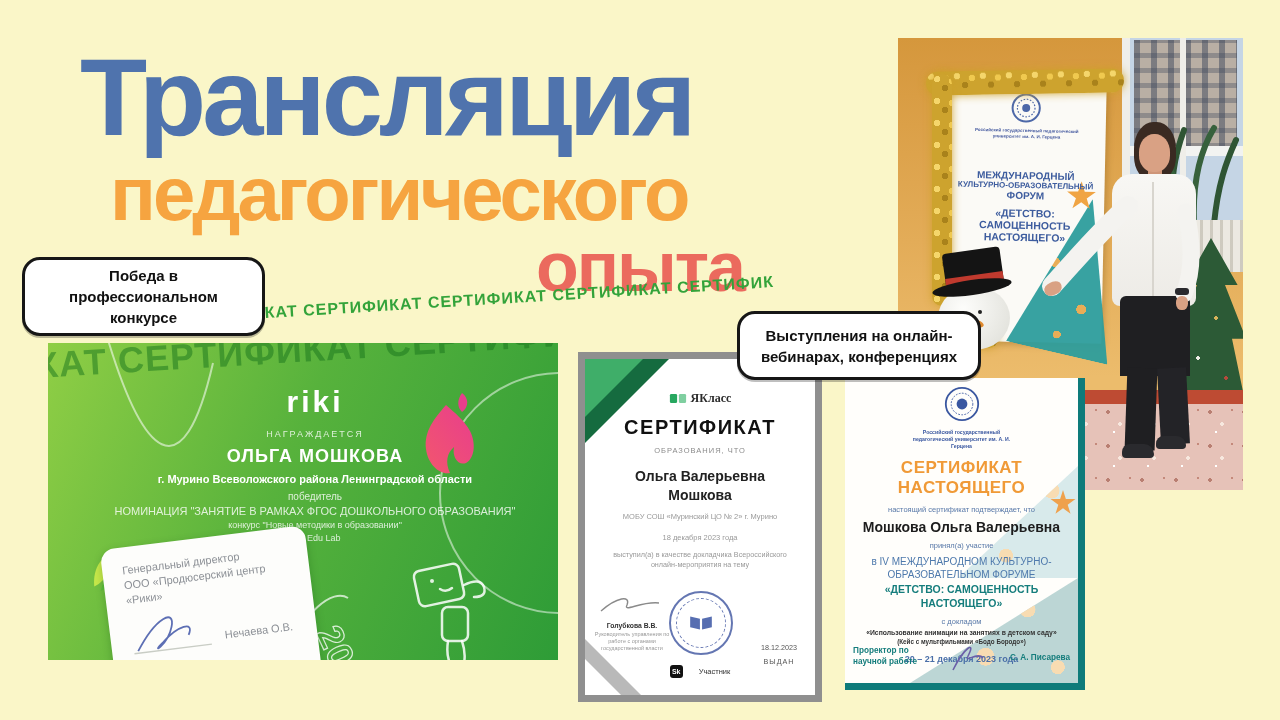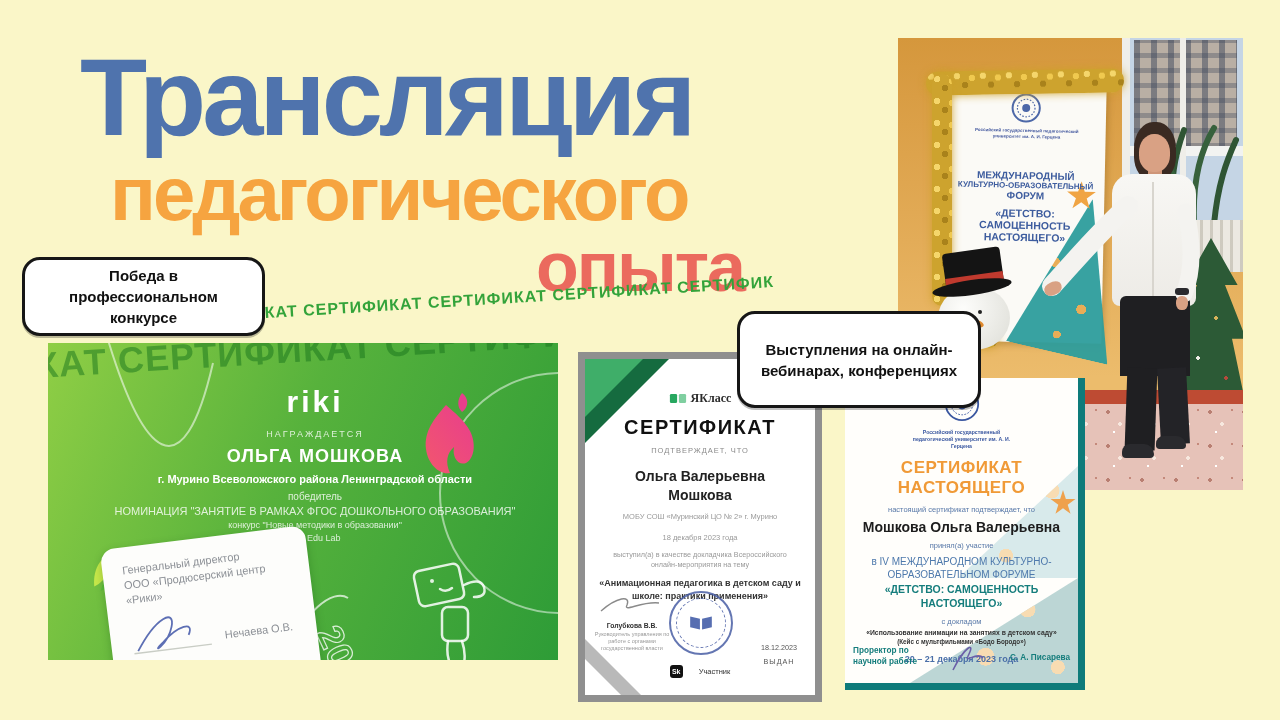--- a/index.html
+++ b/index.html
@@ -15,21 +15,21 @@
   .title3{left:536px; top:232px; font-size:70px; font-weight:bold; letter-spacing:-2px; color:#EB6A5E; line-height:1;}
 
   
   .callout{
     background:#fff; border:3px solid #161616; border-radius:18px;
     display:flex; align-items:center; justify-content:center; text-align:center;
     font-size:15px; font-weight:bold; color:#111; line-height:1.4; z-index:30;
     box-shadow:0 2px 0 rgba(0,0,0,.25); padding:4px 10px; box-sizing:border-box;
   }
   .callout1{left:22px; top:257px; width:243px; height:79px;}
-  .callout2{left:737px; top:311px; width:244px; height:97px;}
+  .callout2{left:737px; top:311px; width:244px; height:69px;}
 
   
   .photo{left:898px; top:38px; width:345px; height:452px; overflow:hidden; z-index:10;
     background:linear-gradient(180deg,#D5973C 0%, #E3AC58 45%, #ECBC6C 75%);}
   .ph-window{left:224px; top:0; width:113px; height:182px; background:#C5D5E5; border:8px solid #EFEEE9; border-top:none;}
   .ph-build{left:4px; top:2px; width:103px; height:108px; background:#B9AFA4;
     background-image:repeating-linear-gradient(90deg, rgba(62,72,92,.5) 0 6px, transparent 6px 17px),
                      repeating-linear-gradient(0deg, rgba(62,72,92,.35) 0 5px, transparent 5px 15px);}
   .ph-snow{left:0; top:108px; width:113px; height:10px; background:#F2F3F1;}
   .ph-pane{left:50px; top:0; width:6px; height:182px; background:#EFEEE9;}
@@ -325,26 +325,25 @@
     <div class="y-c-grey2"></div>
     <div class="y-content">
       <div class="y-brand">
         <svg width="18" height="13" viewBox="0 0 20 14">
           <rect x="1" y="2" width="8" height="10" rx="1.5" fill="#27A75F"></rect>
           <rect x="11" y="2" width="8" height="10" rx="1.5" fill="#7FCFA0"></rect>
         </svg>
         <span>ЯКласс</span>
       </div>
       <div class="y-title">СЕРТИФИКАТ</div>
-      <div class="y-sub">ПОДТВЕРЖДАЕТ, ЧТО</div>
+      <div class="y-sub">ОБРАЗОВАНИЯ, ЧТО</div>
       <div class="y-name">Ольга Валерьевна Мошкова</div>
       <div class="y-school">МОБУ СОШ «Муринский ЦО № 2» г. Мурино</div>
       <div class="y-date">18 декабря 2023 года</div>
       <div class="y-desc">выступил(а) в качестве докладчика Всероссийского онлайн-мероприятия на тему</div>
-      <div class="y-topic">«Анимационная педагогика в детском саду и школе: практики применения»</div>
       <div class="y-stamp">
         <svg width="26" height="18" viewBox="0 0 24 16">
           <path d="M2 2 L11 4 L11 14 L2 12 Z" fill="#3A55A4"></path>
           <path d="M22 2 L13 4 L13 14 L22 12 Z" fill="#3A55A4"></path>
         </svg>
       </div>
       <div class="y-sign">
         <svg width="70" height="22" viewBox="0 0 70 22">
           <path d="M4 16 C20 2 34 0 30 10 C26 18 44 6 62 8" stroke="#8A8A8A" stroke-width="1.4" fill="none"></path>
         </svg>

